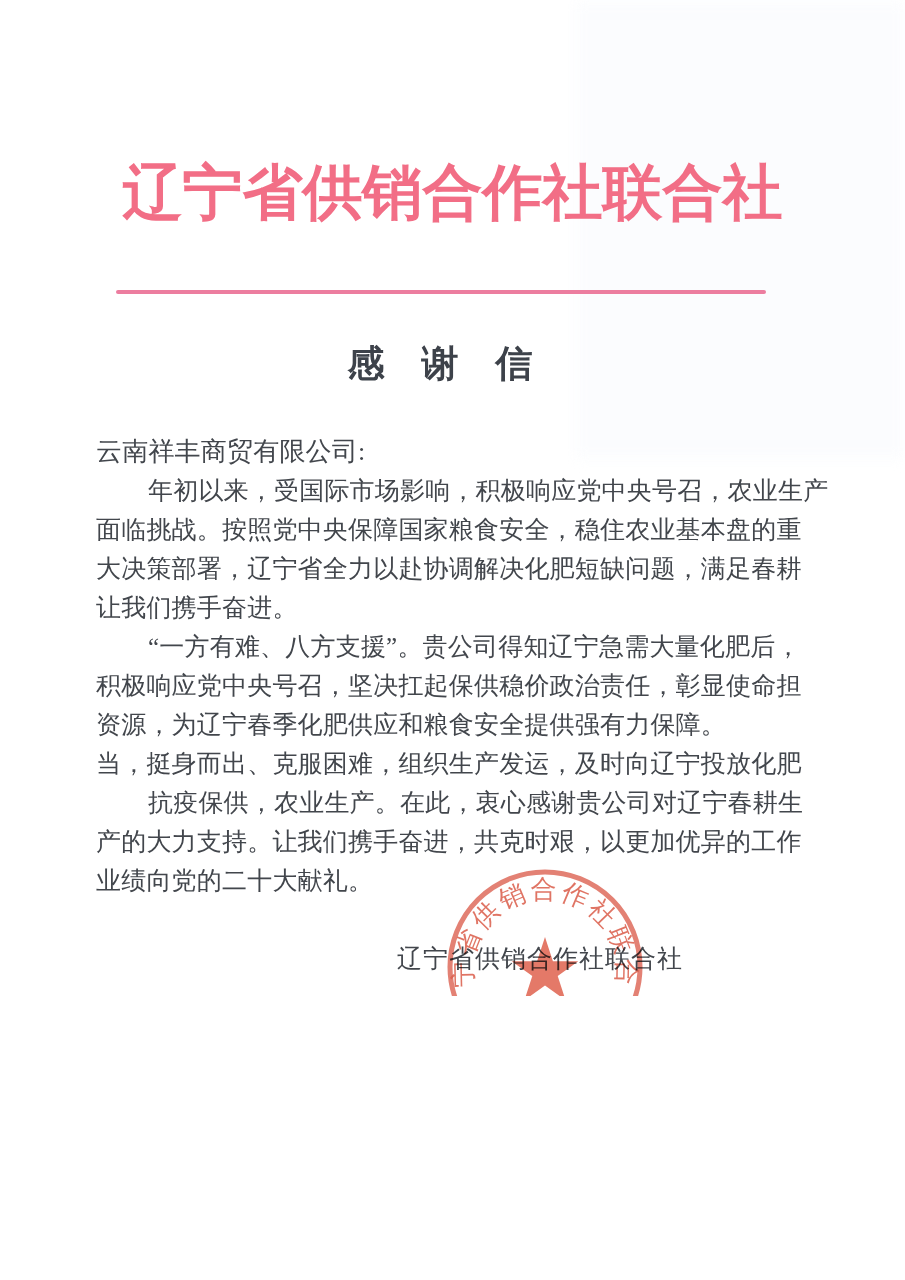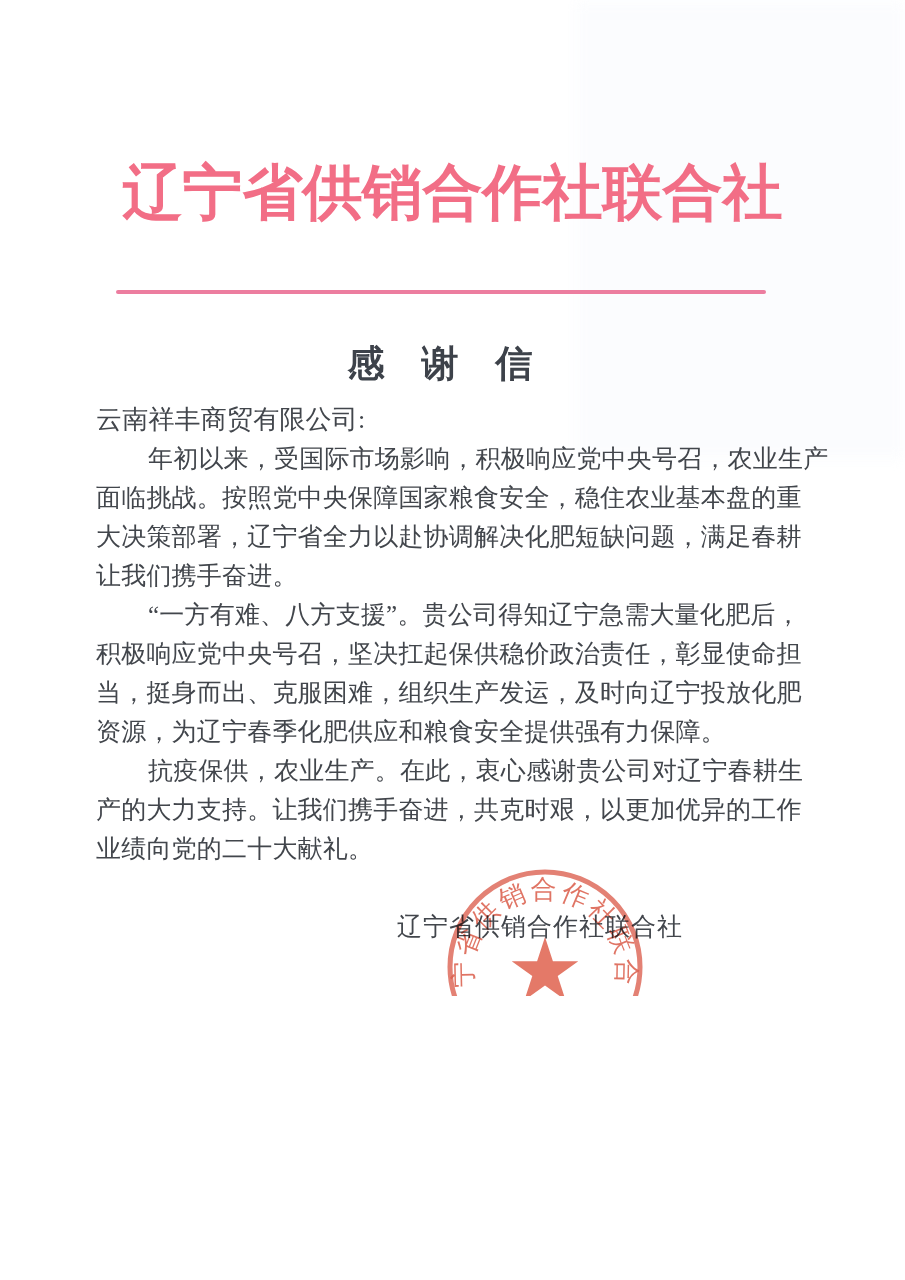--- a/index.html
+++ b/index.html
@@ -29,21 +29,21 @@
   .rule{
     position:absolute;left:116px;top:290px;width:650px;height:4px;
     background:#ec7d9f;border-radius:2px;
   }
   .title{
     position:absolute;left:0;top:342px;width:880px;text-align:center;
     font-size:37px;font-weight:600;color:#3d424a;line-height:44px;
   }
 
   .textflow{
-    position:absolute;left:96px;top:400px;width:716px;
+    position:absolute;left:96px;top:432px;width:716px;
   }
   .line{
     height:39px;line-height:39px;font-size:25px;letter-spacing:0.2px;
     white-space:nowrap;color:#42464c;
   }
   .salutation{font-size:26px;}
   .indent{padding-left:52px;}
   .spacer{height:39px;}
   .sig-org{margin-left:301px;letter-spacing:1px;}
   .sig-date{margin-left:327px;}
@@ -67,22 +67,22 @@
   <div class="title">感　谢　信</div>
 
   <div class="textflow">
     <div class="line salutation">云南祥丰商贸有限公司:</div>
     <div class="line indent">年初以来，受国际市场影响，积极响应党中央号召，农业生产</div>
     <div class="line">面临挑战。按照党中央保障国家粮食安全，稳住农业基本盘的重</div>
     <div class="line">大决策部署，辽宁省全力以赴协调解决化肥短缺问题，满足春耕</div>
     <div class="line">让我们携手奋进。</div>
     <div class="line indent">“一方有难、八方支援”。贵公司得知辽宁急需大量化肥后，</div>
     <div class="line">积极响应党中央号召，坚决扛起保供稳价政治责任，彰显使命担</div>
+    <div class="line">资源，为辽宁春季化肥供应和粮食安全提供强有力保障。</div>
     <div class="line">当，挺身而出、克服困难，组织生产发运，及时向辽宁投放化肥</div>
-    <div class="line">资源，为辽宁春季化肥供应和粮食安全提供强有力保障。</div>
     <div class="line indent">抗疫保供，农业生产。在此，衷心感谢贵公司对辽宁春耕生</div>
     <div class="line">产的大力支持。让我们携手奋进，共克时艰，以更加优异的工作</div>
     <div class="line">业绩向党的二十大献礼。</div>
     <div class="line spacer"></div>
     <div class="line sig-org">辽宁省供销合作社联合社</div>
   </div>
 
   <svg class="seal" viewBox="0 0 202 202" aria-hidden="true">
     <defs>
       <path id="sealArc" d="M 33,132 A 73,73 0 1 1 169,132" fill="none"></path>

